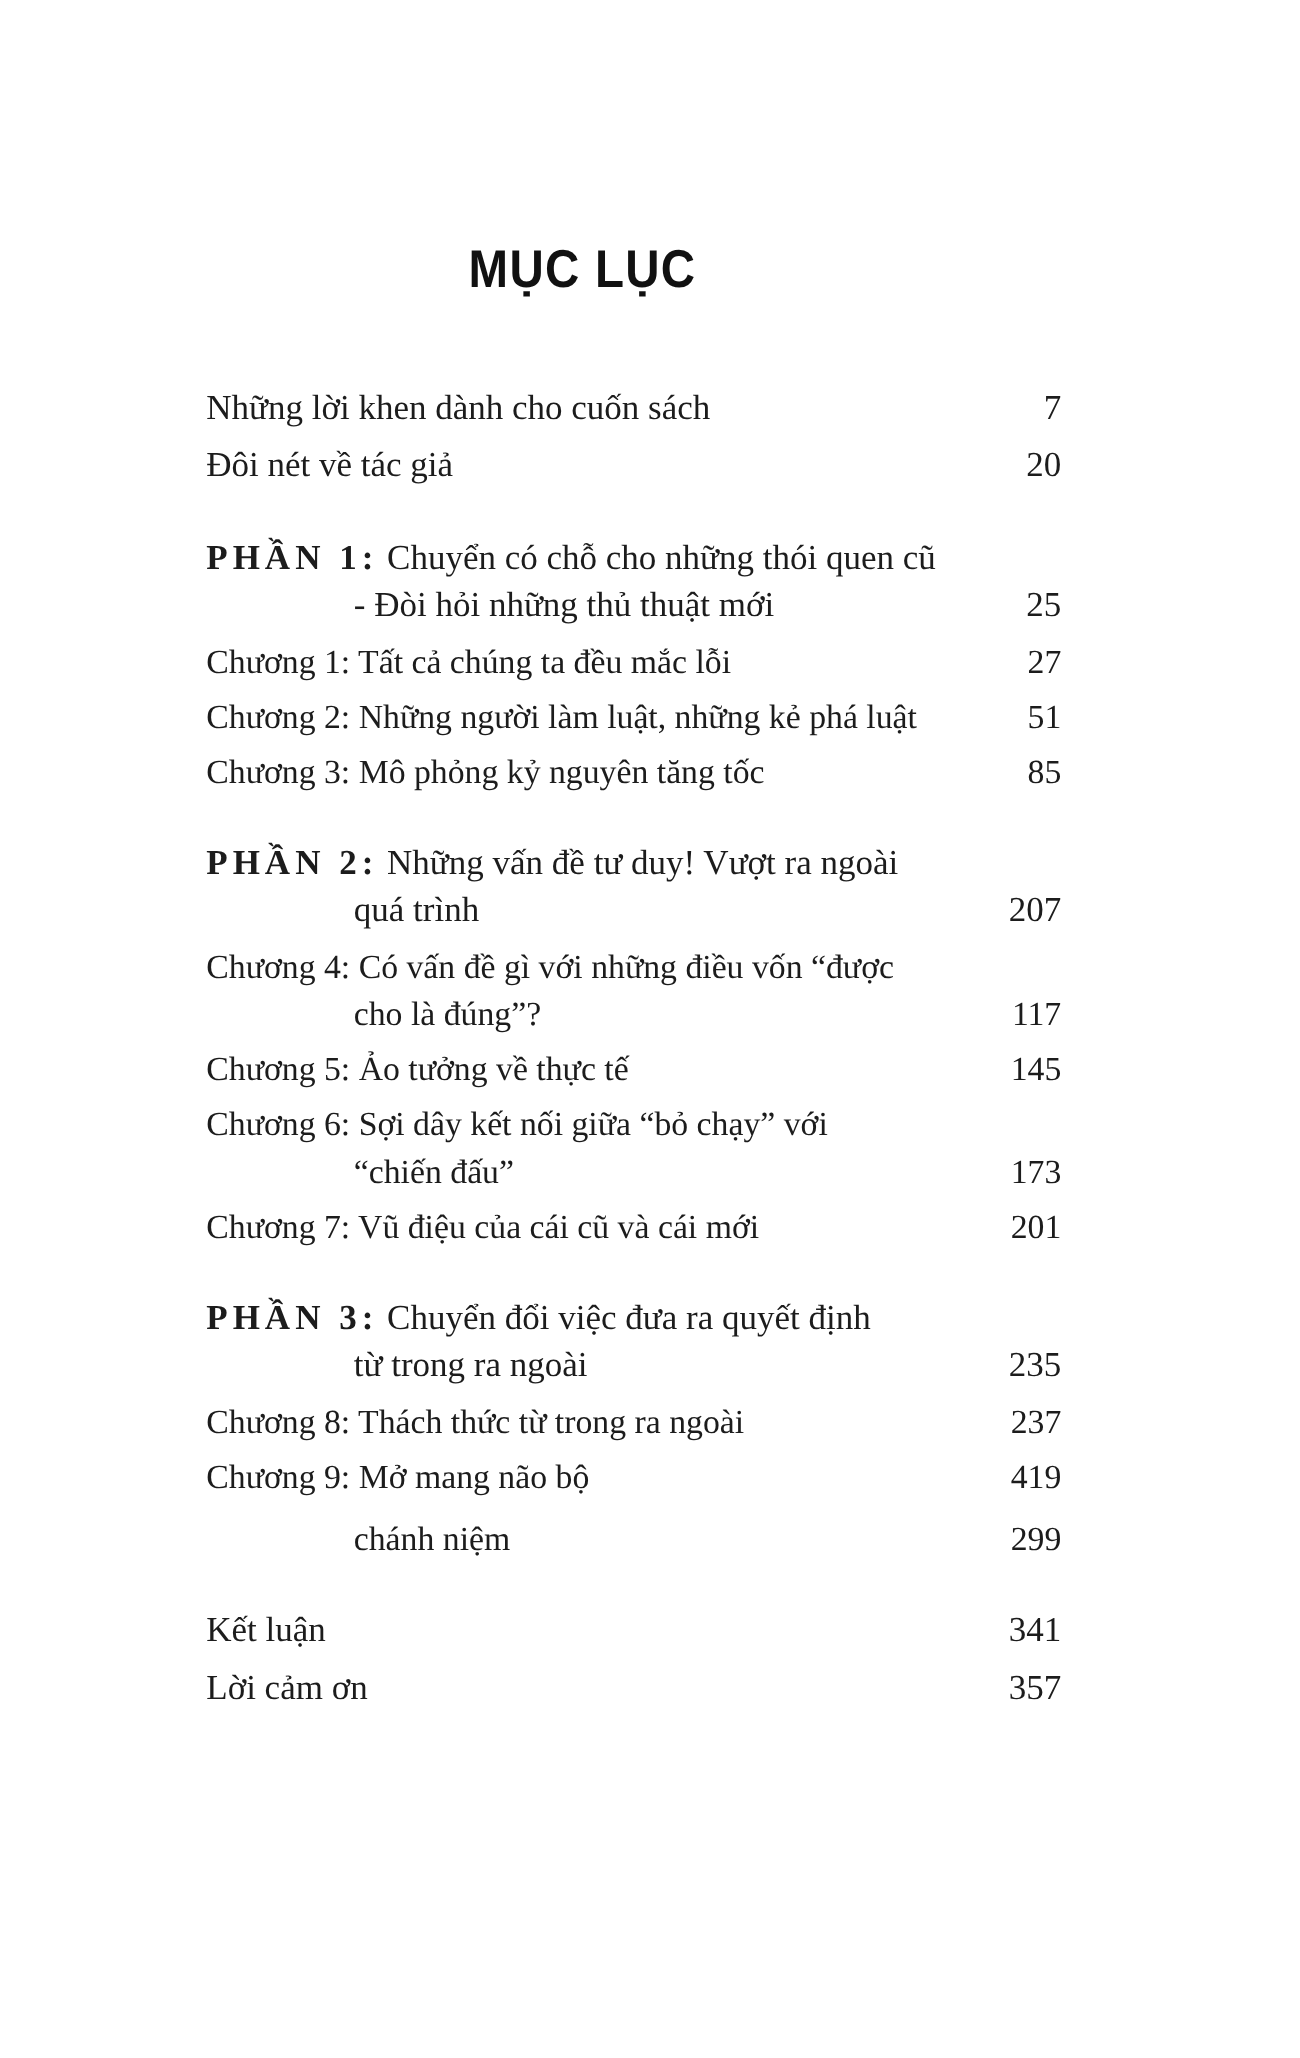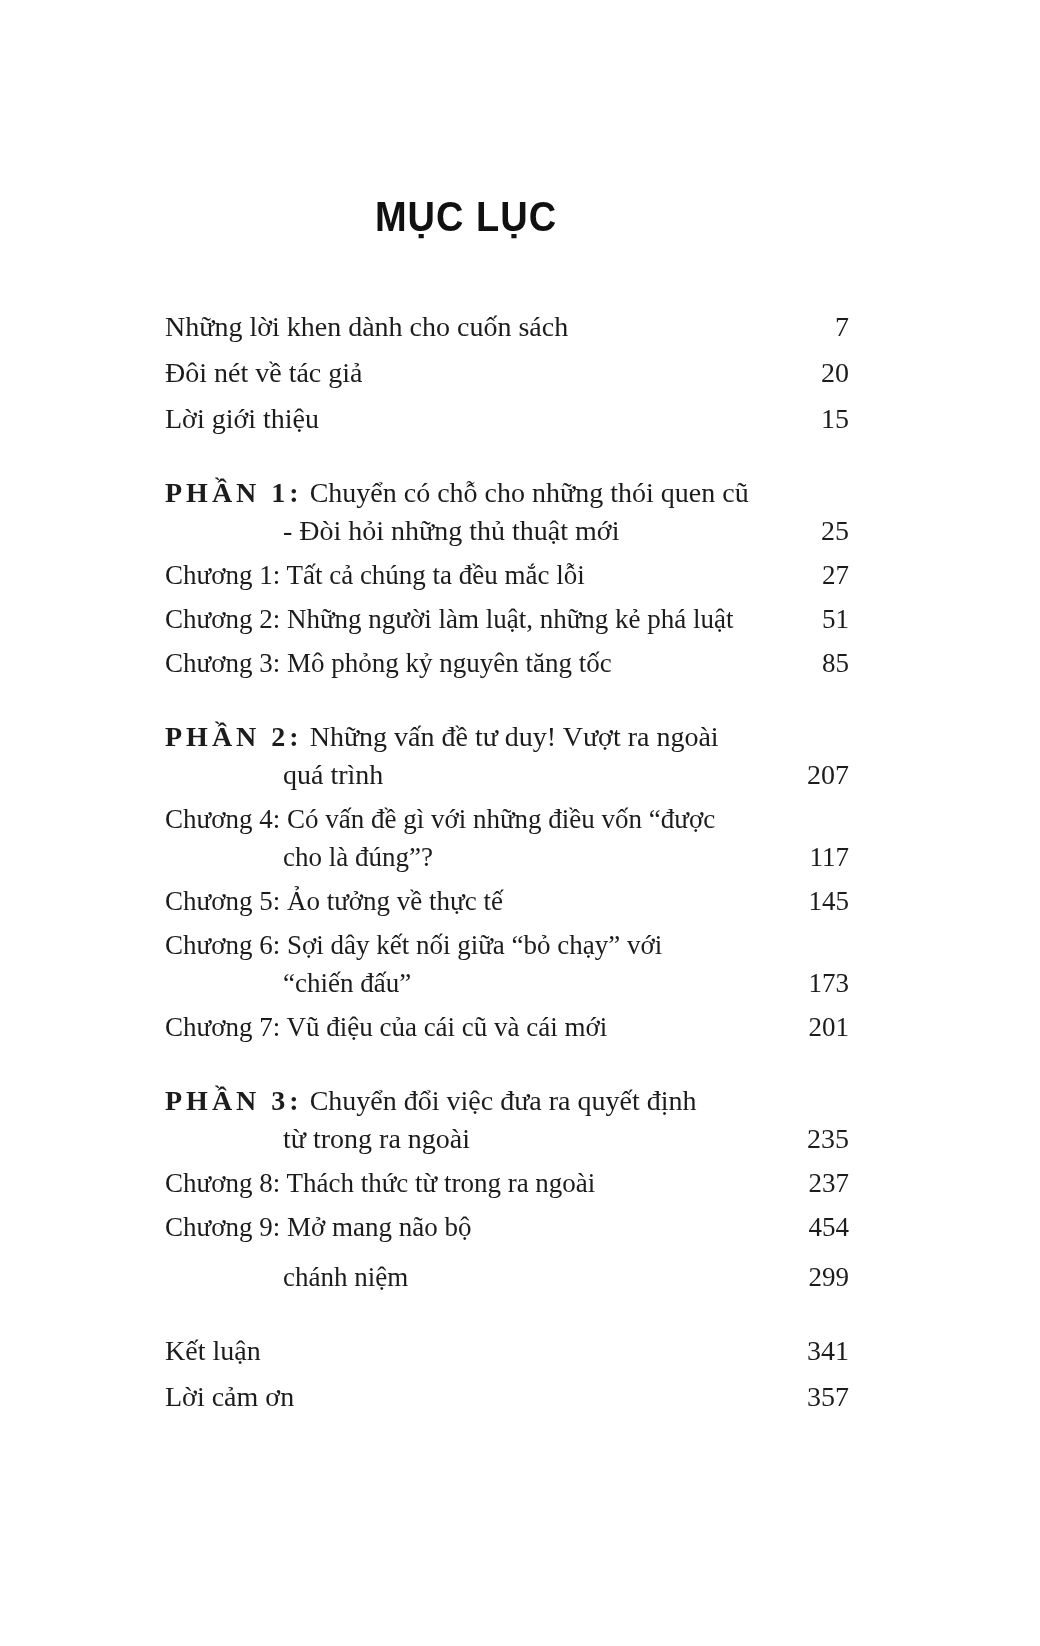--- a/index.html
+++ b/index.html
@@ -82,24 +82,20 @@
 
     <div class="group lg">
       <div class="row">
         <div class="entry"><span>Những lời khen dành cho cuốn sách</span></div>
         <div class="pagenum">7</div>
       </div>
       <div class="row">
         <div class="entry"><span>Đôi nét về tác giả</span></div>
         <div class="pagenum">20</div>
       </div>
-      <div class="row">
-        <div class="entry"><span>Lời giới thiệu</span></div>
-        <div class="pagenum">15</div>
-      </div>
     </div>
 
     <div class="group">
       <div class="row part">
         <div class="entry"><span class="prefix">PHẦN 1:</span><span> Chuyển có chỗ cho những thói quen cũ</span><span class="cont">- Đòi hỏi những thủ thuật mới</span></div>
         <div class="pagenum">25</div>
       </div>
       <div class="row">
         <div class="entry"><span>Chương 1: Tất cả chúng ta đều mắc lỗi</span></div>
         <div class="pagenum">27</div>
@@ -141,21 +137,21 @@
       <div class="row part">
         <div class="entry"><span class="prefix">PHẦN 3:</span><span> Chuyển đổi việc đưa ra quyết định</span><span class="cont">từ trong ra ngoài</span></div>
         <div class="pagenum">235</div>
       </div>
       <div class="row">
         <div class="entry"><span>Chương 8: Thách thức từ trong ra ngoài</span></div>
         <div class="pagenum">237</div>
       </div>
       <div class="row">
         <div class="entry"><span>Chương 9: Mở mang não bộ</span></div>
-        <div class="pagenum">454</div>
+        <div class="pagenum">419</div>
       </div>
       <div class="row">
         <div class="entry"><span class="cont">chánh niệm</span></div>
         <div class="pagenum">299</div>
       </div>
     </div>
 
     <div class="group lg">
       <div class="row">
         <div class="entry"><span>Kết luận</span></div>

